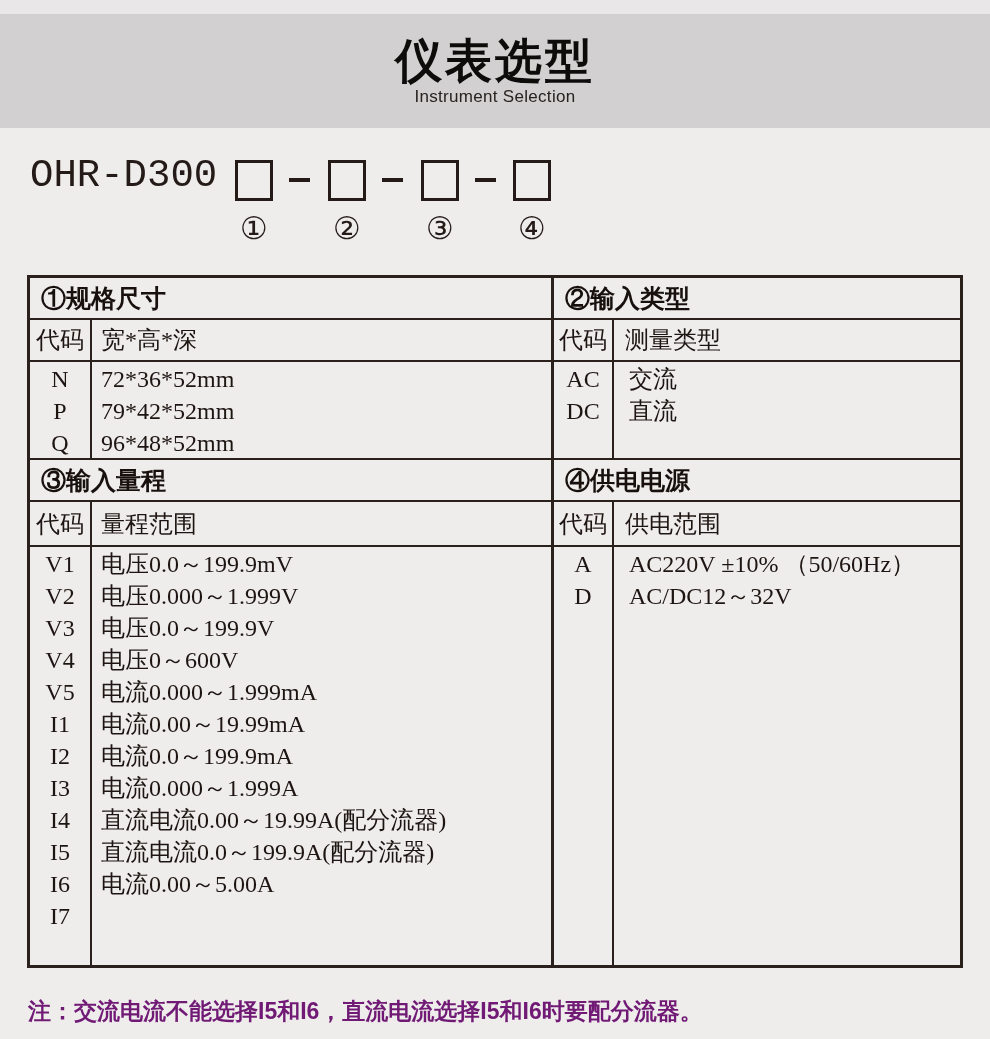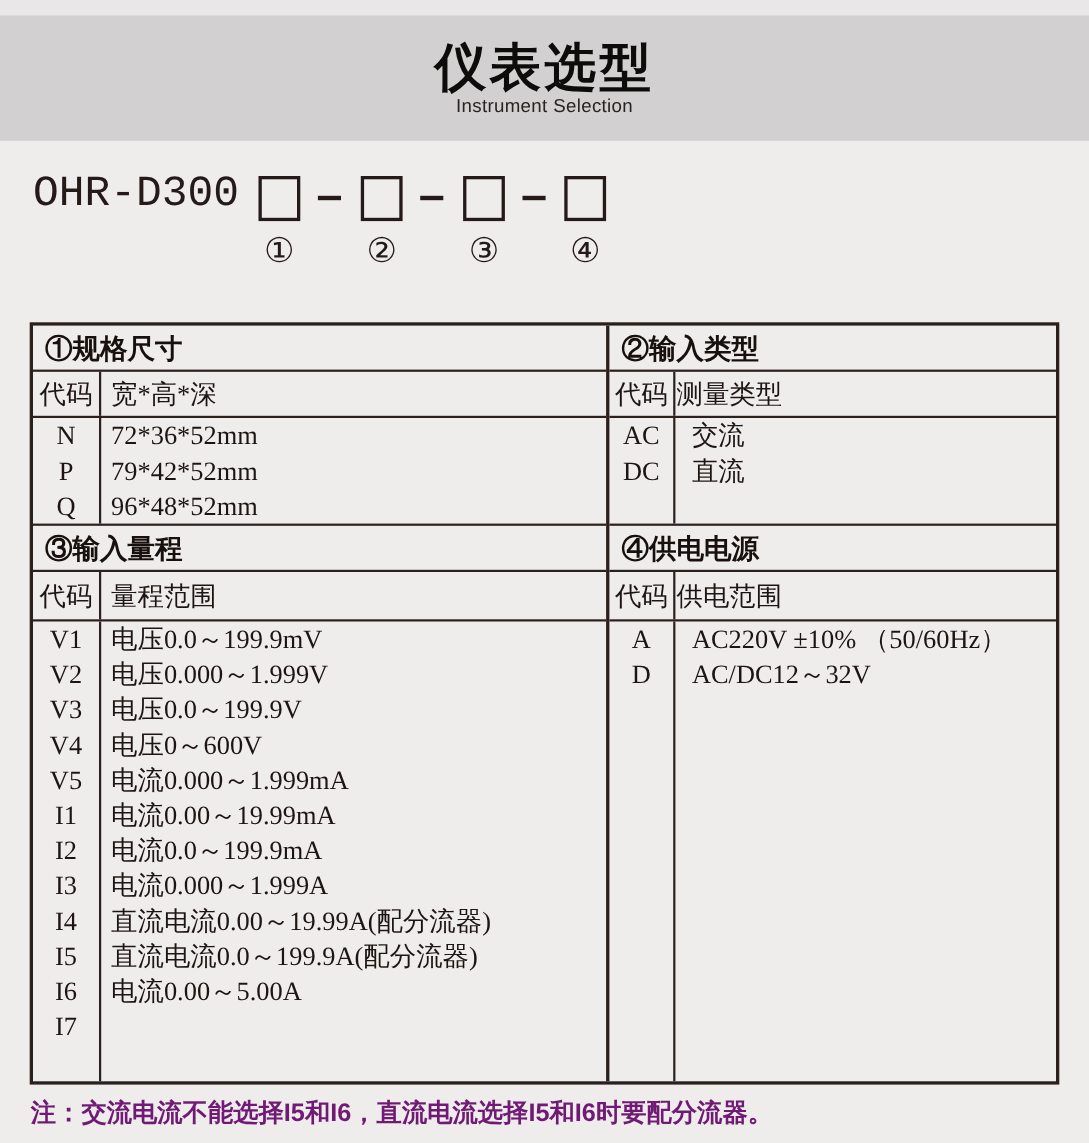--- a/index.html
+++ b/index.html
@@ -30,39 +30,39 @@
                 font-size:39px;color:#241b18;letter-spacing:0px;}
   .mbox{position:absolute;top:10px;width:38px;height:41px;border:3px solid #241b18;box-sizing:border-box;background:transparent;}
   .mbox.b1{left:205px;} .mbox.b2{left:298px;} .mbox.b3{left:391px;} .mbox.b4{left:483px;}
   .mdash{position:absolute;top:28px;width:21px;height:4px;background:#241b18;}
   .mdash.d1{left:259px;} .mdash.d2{left:352px;} .mdash.d3{left:445px;}
   .mpos{position:absolute;top:60px;width:38px;text-align:center;font-size:31px;color:#241b18;
         font-family:"DejaVu Sans","Liberation Serif",sans-serif;}
   .mpos.p1{left:205px;} .mpos.p2{left:298px;} .mpos.p3{left:391px;} .mpos.p4{left:483px;}
 
   
-  .tbl{position:absolute;left:27px;top:293px;width:936px;height:693px;
+  .tbl{position:absolute;left:27px;top:275px;width:936px;height:693px;
        border:3px solid var(--bc);box-sizing:border-box;display:flex;
        font-family:"Liberation Serif","DejaVu Serif",serif;font-size:24px;}
   .sec-left{width:524px;border-right:3px solid var(--bc);box-sizing:border-box;display:flex;flex-direction:column;}
   .sec-right{flex:1;display:flex;flex-direction:column;}
   .band{border-bottom:2px solid var(--bc);box-sizing:border-box;}
   .b-title{height:42px;display:flex;align-items:center;padding-left:11px;
            font-family:"Liberation Sans",sans-serif;font-weight:bold;font-size:25px;color:#17100d;}
   .b-head{height:42px;display:flex;}
   .b-data1{height:98px;display:flex;}
   .b-title2{height:42px;}
   .b-head2{height:45px;}
   .b-data2{flex:1;border-bottom:none;display:flex;}
   .code-col{width:62px;border-right:2px solid var(--bc);box-sizing:border-box;text-align:center;flex-shrink:0;}
   .sec-right .code-col{width:60px;}
   .val-col{flex:1;padding-left:9px;box-sizing:border-box;overflow:hidden;}
   .b-head .code-col,.b-head2 .code-col{display:flex;align-items:center;justify-content:center;}
   .b-head .val-col,.b-head2 .val-col{display:flex;align-items:center;}
-  .sec-right .b-head .val-col,.sec-right .b-head2 .val-col{padding-left:1px;}
+  .sec-right .b-head .val-col,.sec-right .b-head2 .val-col{padding-left:11px;}
   .line{height:32px;line-height:32px;white-space:nowrap;}
   .b-data1 .code-col,.b-data1 .val-col,.b-data2 .code-col,.b-data2 .val-col{padding-top:1px;}
   .sec-right .b-data1 .val-col,.sec-right .b-data2 .val-col{padding-left:15px;}
 
   
   .note{position:absolute;left:28px;top:996px;width:940px;
         font-family:Liberation Sans, sans-serif;font-weight:bold;font-size:23px;color:#701a75;}
 </style>
 </head>
 <body>

